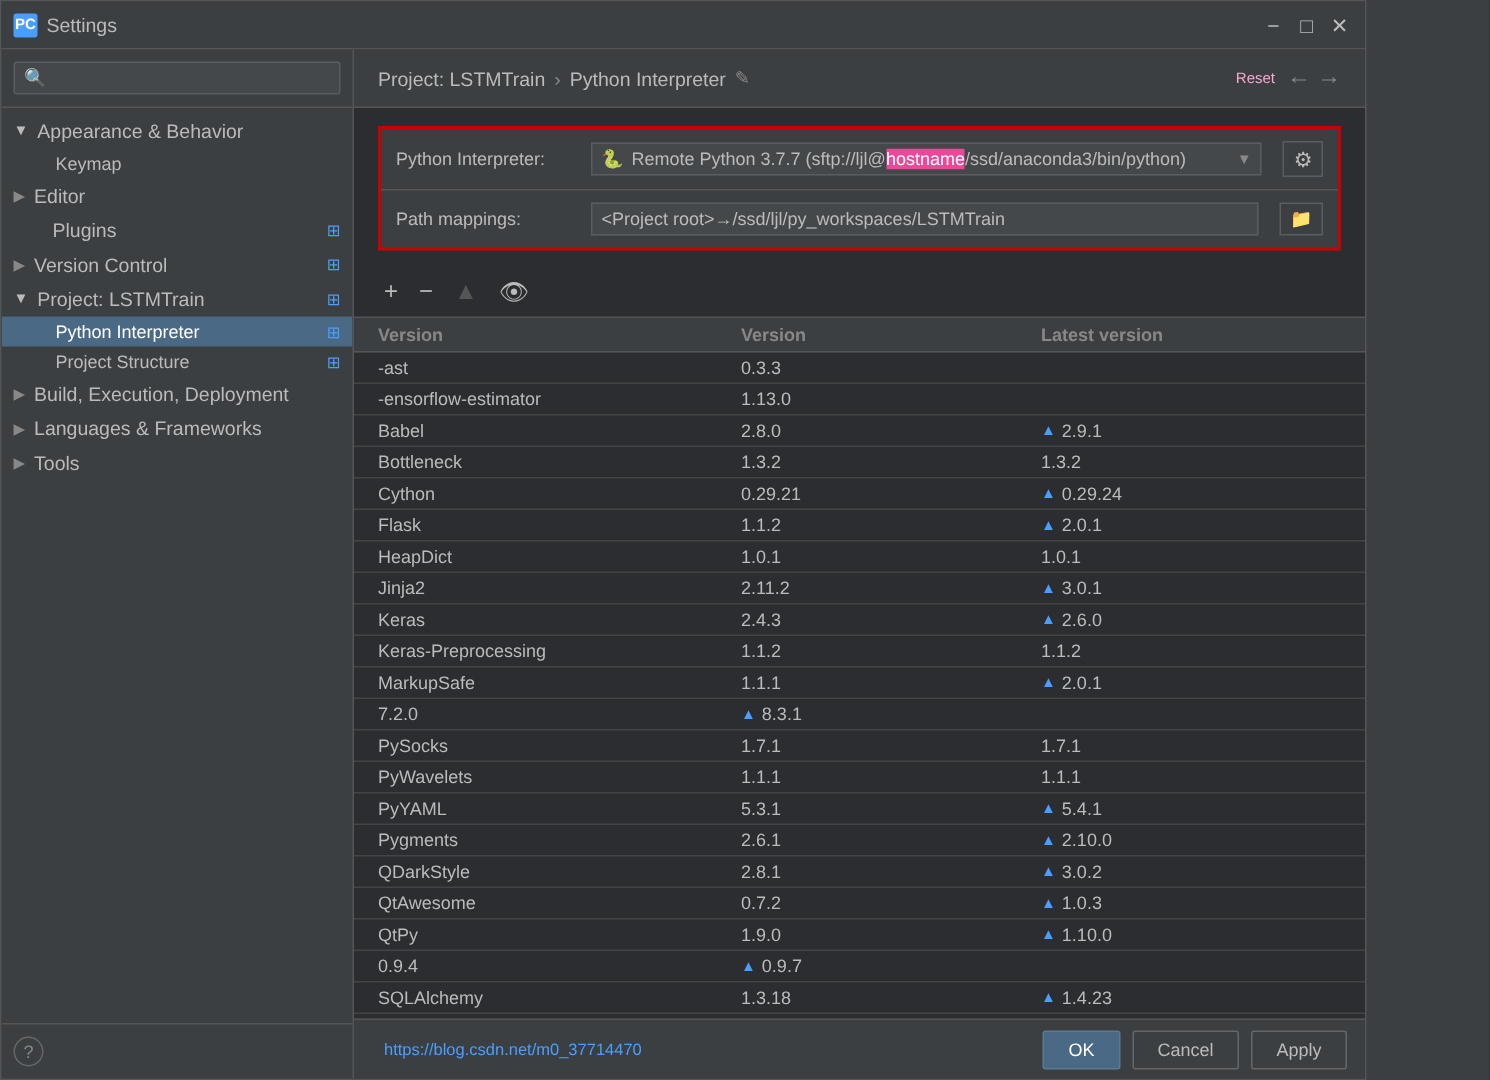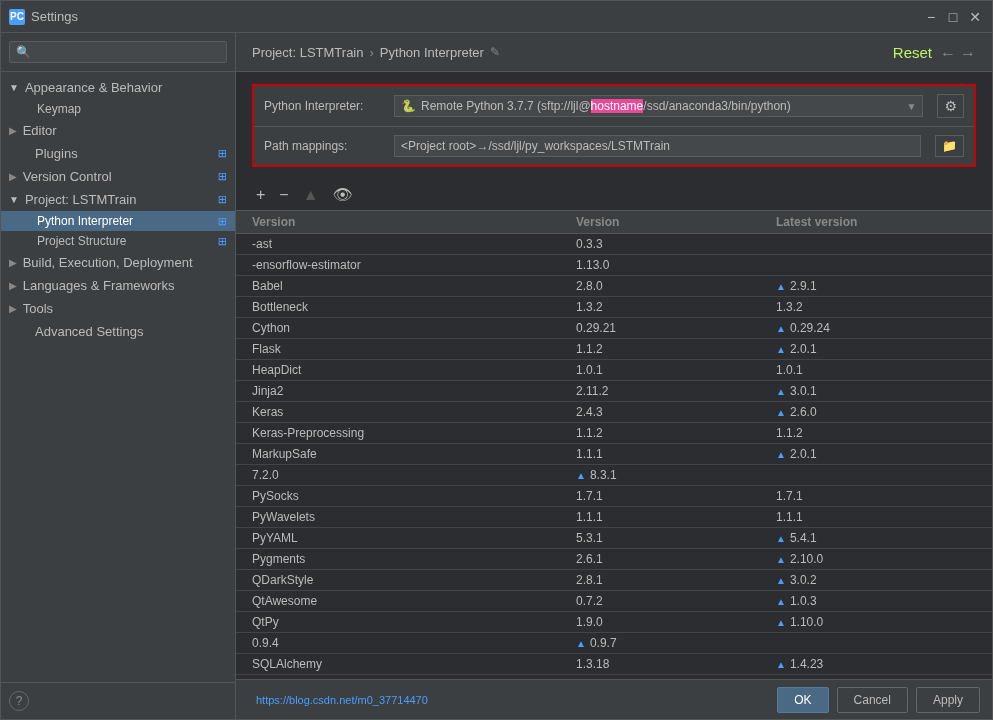--- a/index.html
+++ b/index.html
@@ -6,21 +6,21 @@
     body {
       font-family: 'Segoe UI', Arial, sans-serif;
       font-size: 13px;
       background: #3c3f41;
       color: #bbbbbb;
       width: 993px;
       height: 720px;
       overflow: hidden;
     }
     .window {
-      width: 993px;
+      width: 911px;
       height: 720px;
       background: #3c3f41;
       display: flex;
       flex-direction: column;
       border: 1px solid #555;
     }
     .title-bar {
       background: #3c3f41;
       height: 32px;
       display: flex;
@@ -182,23 +182,23 @@
       cursor: pointer;
     }
     .header-actions {
       display: flex;
       align-items: center;
       gap: 8px;
     }
     .reset-btn {
       background: none;
       border: none;
-      color: #bef264;
-      cursor: pointer;
-      font-size: 15px;
+      color: #f9a8d4;
+      cursor: pointer;
+      font-size: 10px;
     }
     .nav-arrows {
       display: flex;
       gap: 4px;
     }
     .nav-arrow-btn {
       background: none;
       border: none;
       color: #888;
       cursor: pointer;
@@ -449,24 +449,20 @@
           <span>Build, Execution, Deployment</span>
         </div>
         <div class="nav-item has-children">
           <span class="arrow">▶</span>
           <span>Languages &amp; Frameworks</span>
         </div>
         <div class="nav-item has-children">
           <span class="arrow">▶</span>
           <span>Tools</span>
         </div>
-        <div class="nav-item">
-          <span style="width:14px; display:inline-block;"></span>
-          <span>Advanced Settings</span>
-        </div>
 
       </div>
       <div class="sidebar-bottom">
         <button class="help-btn">?</button>
       </div>
     </div>
 
     <div class="right-panel">
 
       <div class="right-header">

